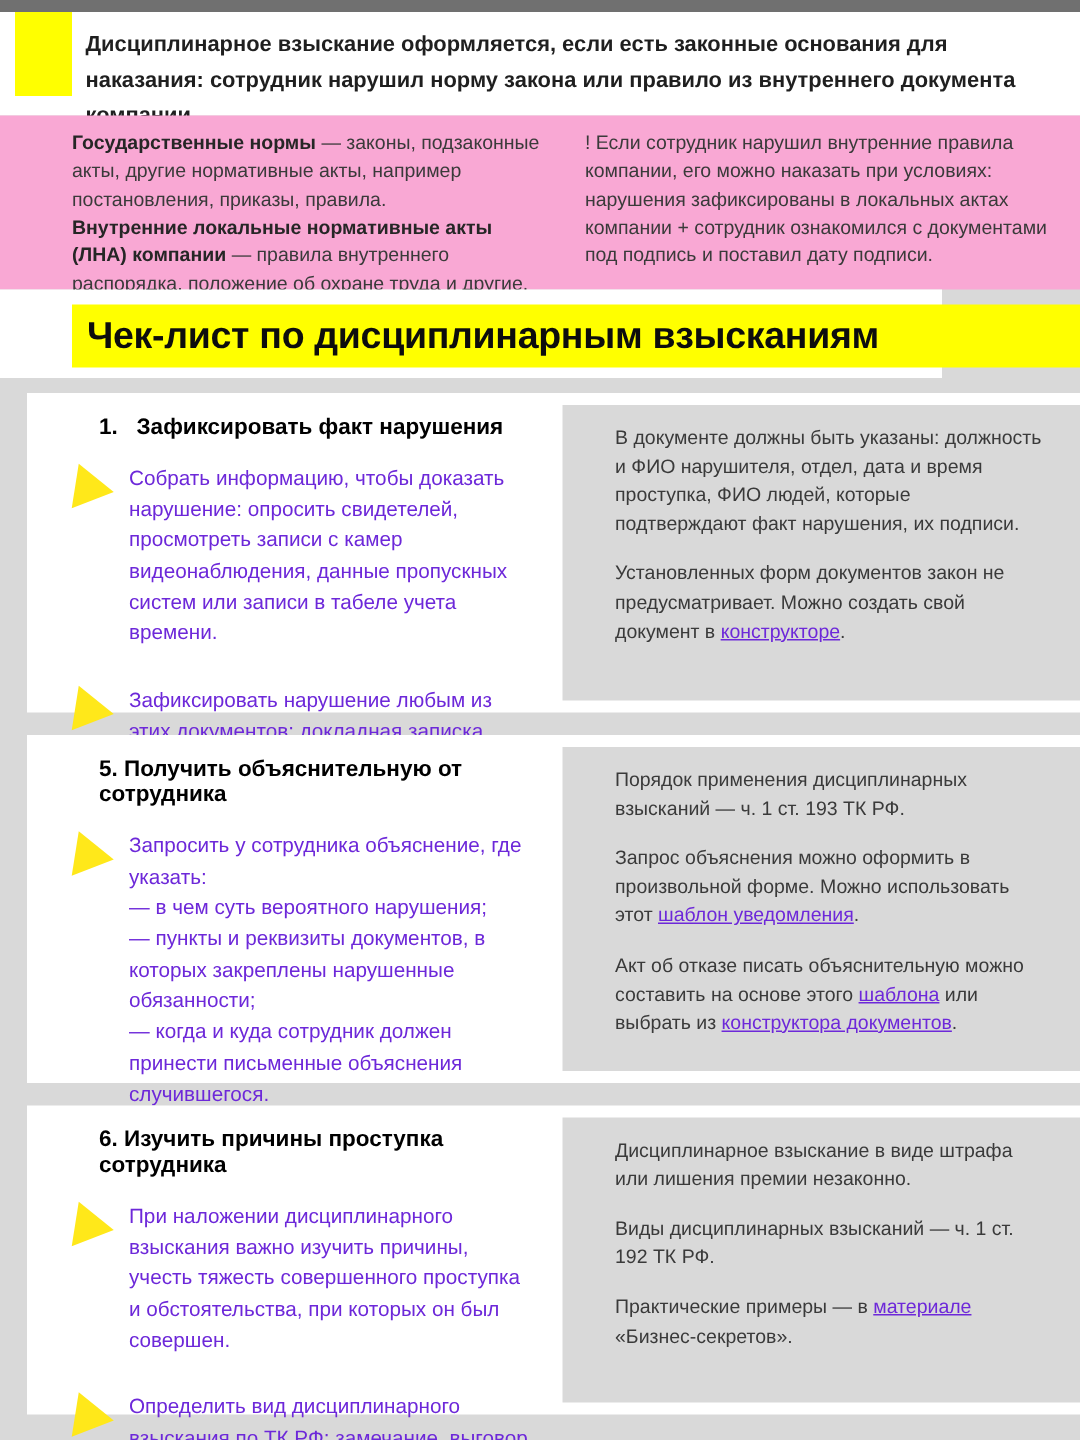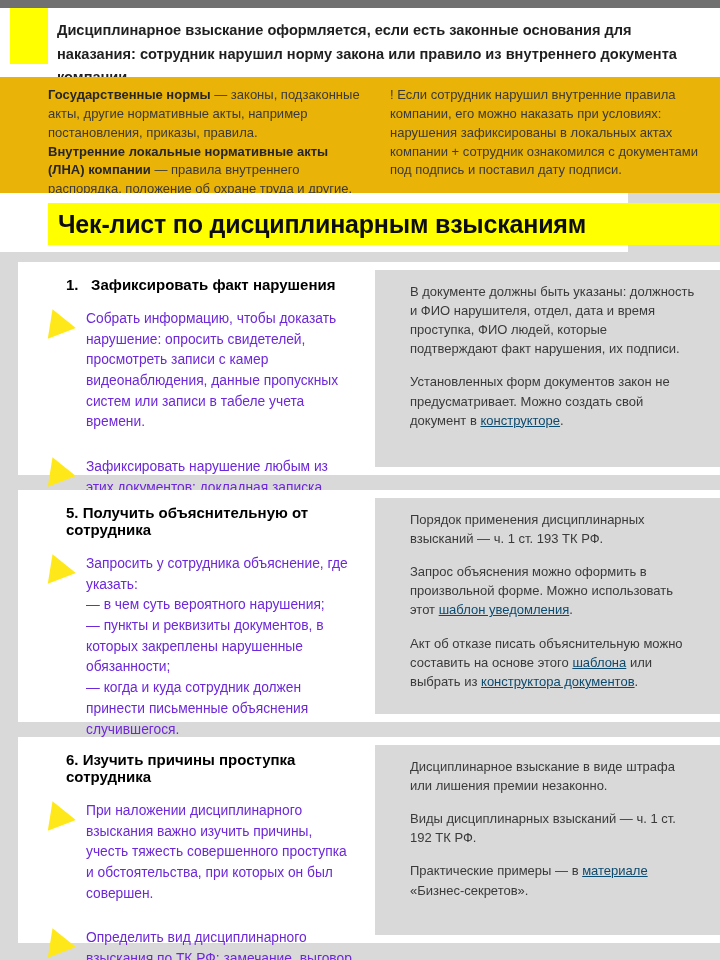--- a/index.html
+++ b/index.html
@@ -13,21 +13,21 @@
   
   .top-bar{left:0;top:0;width:720px;height:8px;background:#707070;}
   
   .header-band{left:0;top:8px;width:720px;height:69px;background:#ffffff;}
   .yellow-square{position:absolute;left:10px;top:0;width:38px;height:56px;background:#FFFF00;}
   .header-title{
     position:absolute;left:57px;top:11px;width:648px;
     font-size:14.6px;font-weight:bold;color:#1f1f1f;line-height:1.62;
   }
   
-  .intro-panel{left:0;top:77px;width:720px;height:116px;background:#eab308;}
+  .intro-panel{left:0;top:77px;width:720px;height:116px;background:#f9a8d4;}
   .intro-left{position:absolute;left:48px;top:9px;width:318px;}
   .intro-right{position:absolute;left:390px;top:9px;width:312px;}
   .intro-panel p.note-p{margin:0;font-size:13px;line-height:1.45;color:#3a3a3a;}
   .b{font-weight:bold;color:#262626;}
   
   .banner-band{left:0;top:193px;width:628px;height:59px;background:#ffffff;}
   .banner{
     position:absolute;left:48px;top:10px;width:672px;height:42px;
     background:#FFFF00;display:flex;align-items:center;
   }
@@ -52,21 +52,21 @@
   .tri{
     flex:0 0 auto;width:0;height:0;margin:2px 10px 0 2px;
     border-top:15px solid transparent;border-bottom:15px solid transparent;
     border-left:26px solid #FFE81A;transform:rotate(9deg);
   }
   .bullet-text{
     font-size:13.8px;line-height:1.5;color:#6d28d9;white-space:pre-line;
     width:288px;
   }
   .card-right p.note-p{margin:0 0 14px 0;font-size:13px;line-height:1.47;color:#3a3a3a;}
-  a.link{color:#0c4a6e;text-decoration:underline;cursor:pointer;}
+  a.link{color:#6d28d9;text-decoration:underline;cursor:pointer;}
 </style>
 </head>
 <body>
 
 <div class="abs top-bar"></div>
 
 <div class="abs header-band">
   <div class="yellow-square"></div>
   <div class="header-title">Дисциплинарное взыскание оформляется, если есть законные основания для наказания: сотрудник нарушил норму закона или правило из внутреннего документа компании.</div>
 </div>

